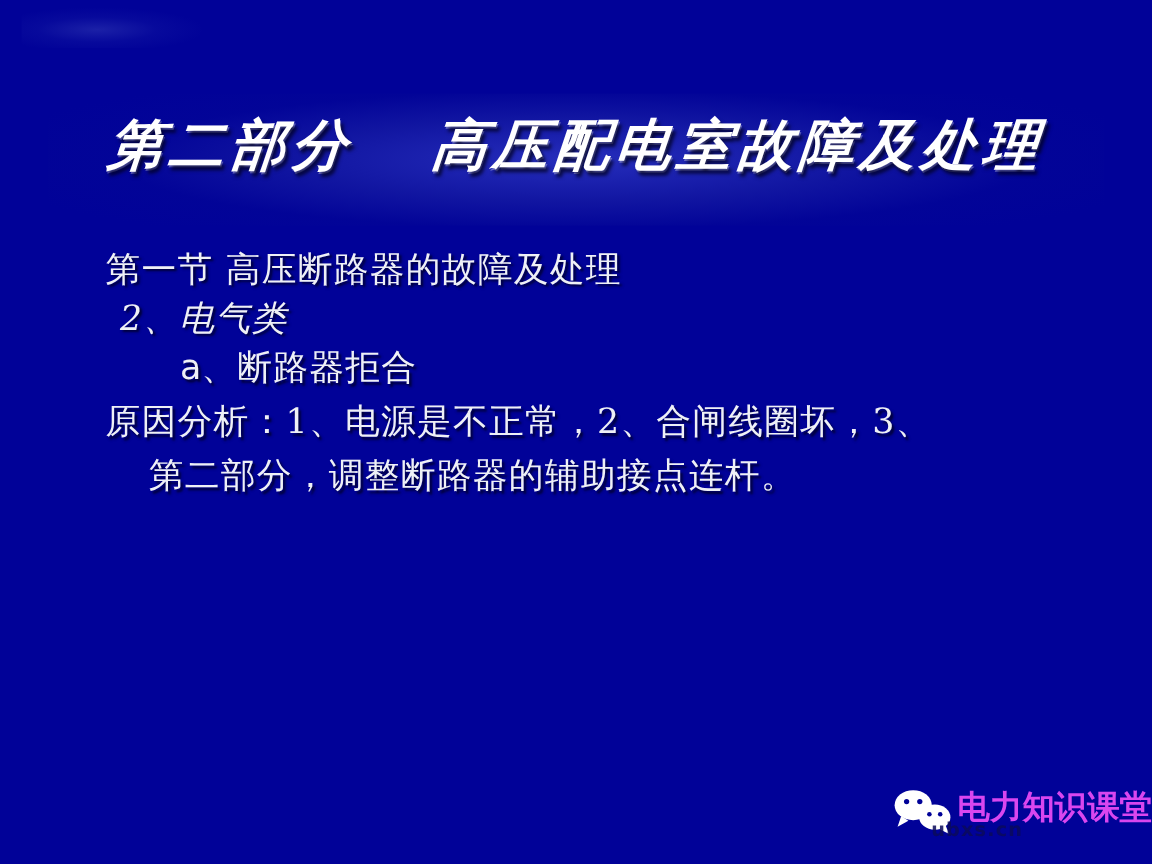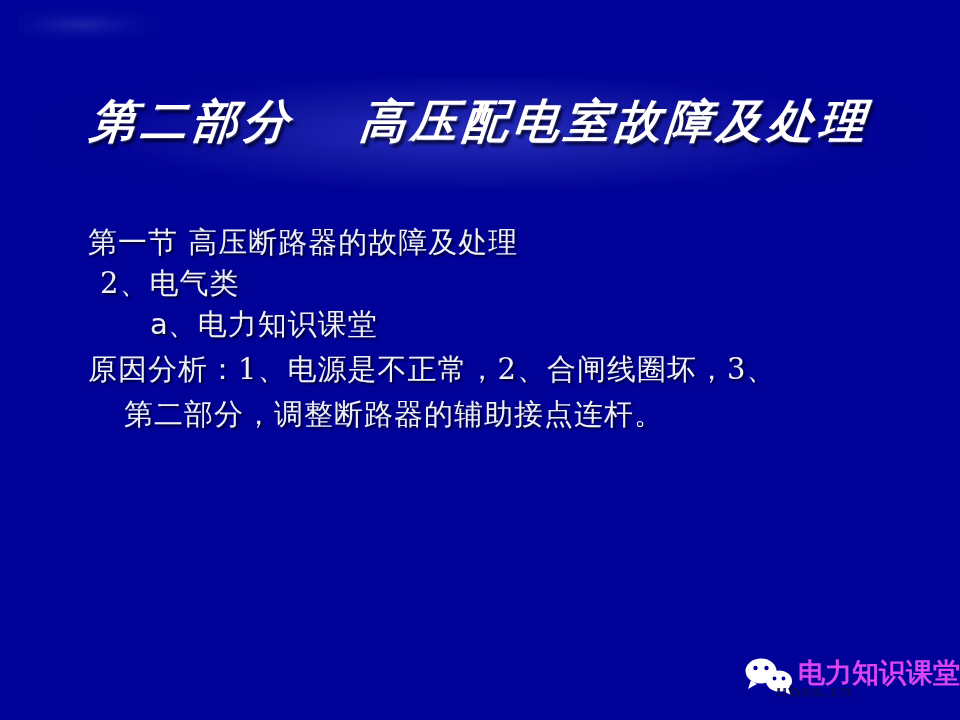--- a/index.html
+++ b/index.html
@@ -62,33 +62,33 @@
     white-space: nowrap;
     text-shadow: 3px 4px 3px rgba(0,0,30,0.75),
                  1px 1px 0 rgba(255,255,255,0.35);
     transform: skewX(-5deg);
   }
   #title .gap { display: inline-block; width: 24px; }
 
   #body {
     position: absolute;
     left: 88px;
-    top: 222px;
+    top: 204px;
     width: 832px;
   }
   .line {
     color: #eef0f6;
     font-family: "DejaVu Serif", serif;
     font-size: 29px;
     line-height: 41px;
     letter-spacing: 1px;
     text-shadow: 2px 2px 2px rgba(0,0,35,0.85);
     white-space: nowrap;
   }
-  .line.small-indent { padding-left: 12px; }
+  .line.small-indent { padding-left: 12px; font-style: italic; }
   .line.deep-indent  { padding-left: 62px; }
   .para {
     margin-top: 4px;
   }
   .para .line.cont { padding-left: 36px; }
   .latin {
     font-family: "DejaVu Sans", sans-serif;
     letter-spacing: 0;
   }
 
@@ -142,21 +142,21 @@
     <span class="gap"></span>
     <span>高压配电室故障及处理</span>
   </div>
 
   <div id="body">
 
     <div class="line">第一节   高压断路器的故障及处理</div>
 
     <div class="line small-indent"> 2、电气类</div>
 
-    <div class="line deep-indent"><span class="latin">a</span><span>、电力知识课堂</span></div>
+    <div class="line deep-indent"><span class="latin">a</span><span>、断路器拒合</span></div>
 
     <div class="para">
       <div class="line">原因分析：1、电源是不正常，2、合闸线圈坏，3、</div>
     </div>
 
     <div class="para">
       <div class="line cont">第二部分，调整断路器的辅助接点连杆。</div>
     </div>
 
   </div>

